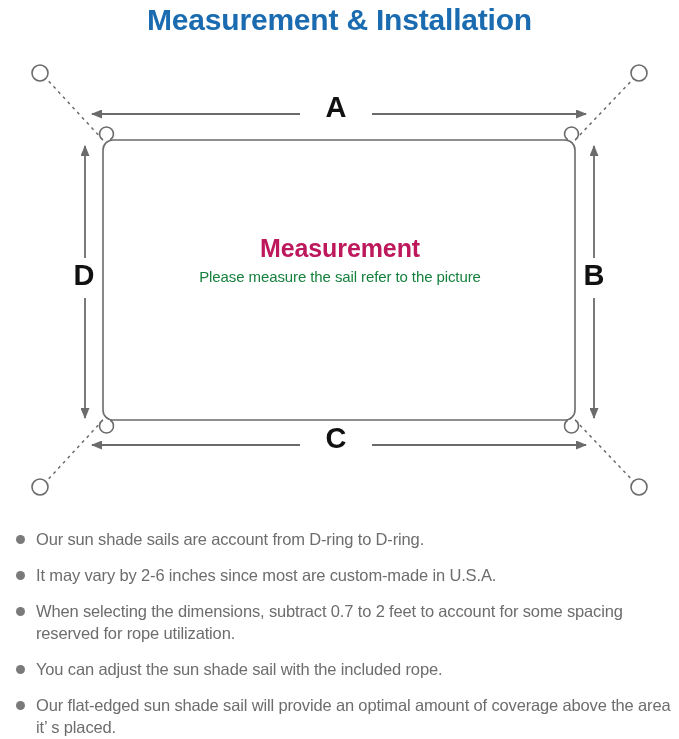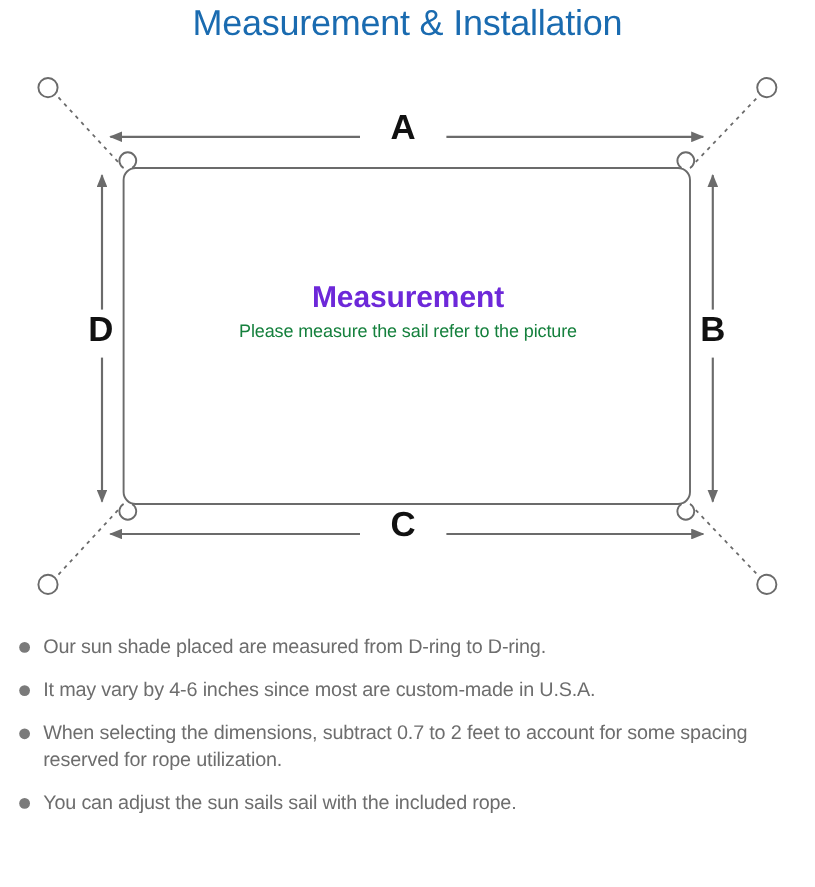--- a/index.html
+++ b/index.html
@@ -16,21 +16,21 @@
     -webkit-font-smoothing: antialiased;
   }
 
   #page-title {
     position: absolute;
     top: 0px;
     left: 0;
     width: 679px;
     text-align: center;
     font-size: 30px;
-    font-weight: normal;
+    font-weight: bold;
     color: #1a6bb0;
     letter-spacing: -0.2px;
     line-height: 40px;
   }
 
   #diagram {
     position: absolute;
     top: 46px;
     left: 0;
     width: 679px;
@@ -55,21 +55,21 @@
   #center-block {
     position: absolute;
     left: 110px;
     top: 187px;
     width: 460px;
     text-align: center;
   }
   #center-title {
     font-size: 25px;
     font-weight: bold;
-    color: #6d28d9;
+    color: #be185d;
     line-height: 30px;
     letter-spacing: -0.1px;
   }
   #center-sub {
     font-size: 15px;
     color: #15803d;
     line-height: 24px;
     margin-top: 2px;
     letter-spacing: -0.1px;
   }
@@ -155,27 +155,31 @@
   
   <div id="center-block">
     <div id="center-title">Measurement</div>
     <div id="center-sub">Please measure the sail refer to the picture</div>
   </div>
 </div>
 
 <div id="notes">
   <div class="note-row">
     <span class="note-bullet"></span>
-    <span>Our sun shade placed are measured from D-ring to D-ring.</span>
+    <span>Our sun shade sails are account from D-ring to D-ring.</span>
   </div>
   <div class="note-row">
     <span class="note-bullet"></span>
-    <span>It may vary by 4-6 inches since most are custom-made in U.S.A.</span>
+    <span>It may vary by 2-6 inches since most are custom-made in U.S.A.</span>
   </div>
   <div class="note-row">
     <span class="note-bullet"></span>
     <span>When selecting the dimensions, subtract 0.7 to 2 feet to account for some spacing reserved for rope utilization.</span>
   </div>
   <div class="note-row">
     <span class="note-bullet"></span>
-    <span>You can adjust the sun sails sail with the included rope.</span>
+    <span>You can adjust the sun shade sail with the included rope.</span>
+  </div>
+  <div class="note-row">
+    <span class="note-bullet"></span>
+    <span>Our flat-edged sun shade sail will provide an optimal amount of coverage above the area it’ s placed.</span>
   </div>
 </div>
 
 </body></html>

